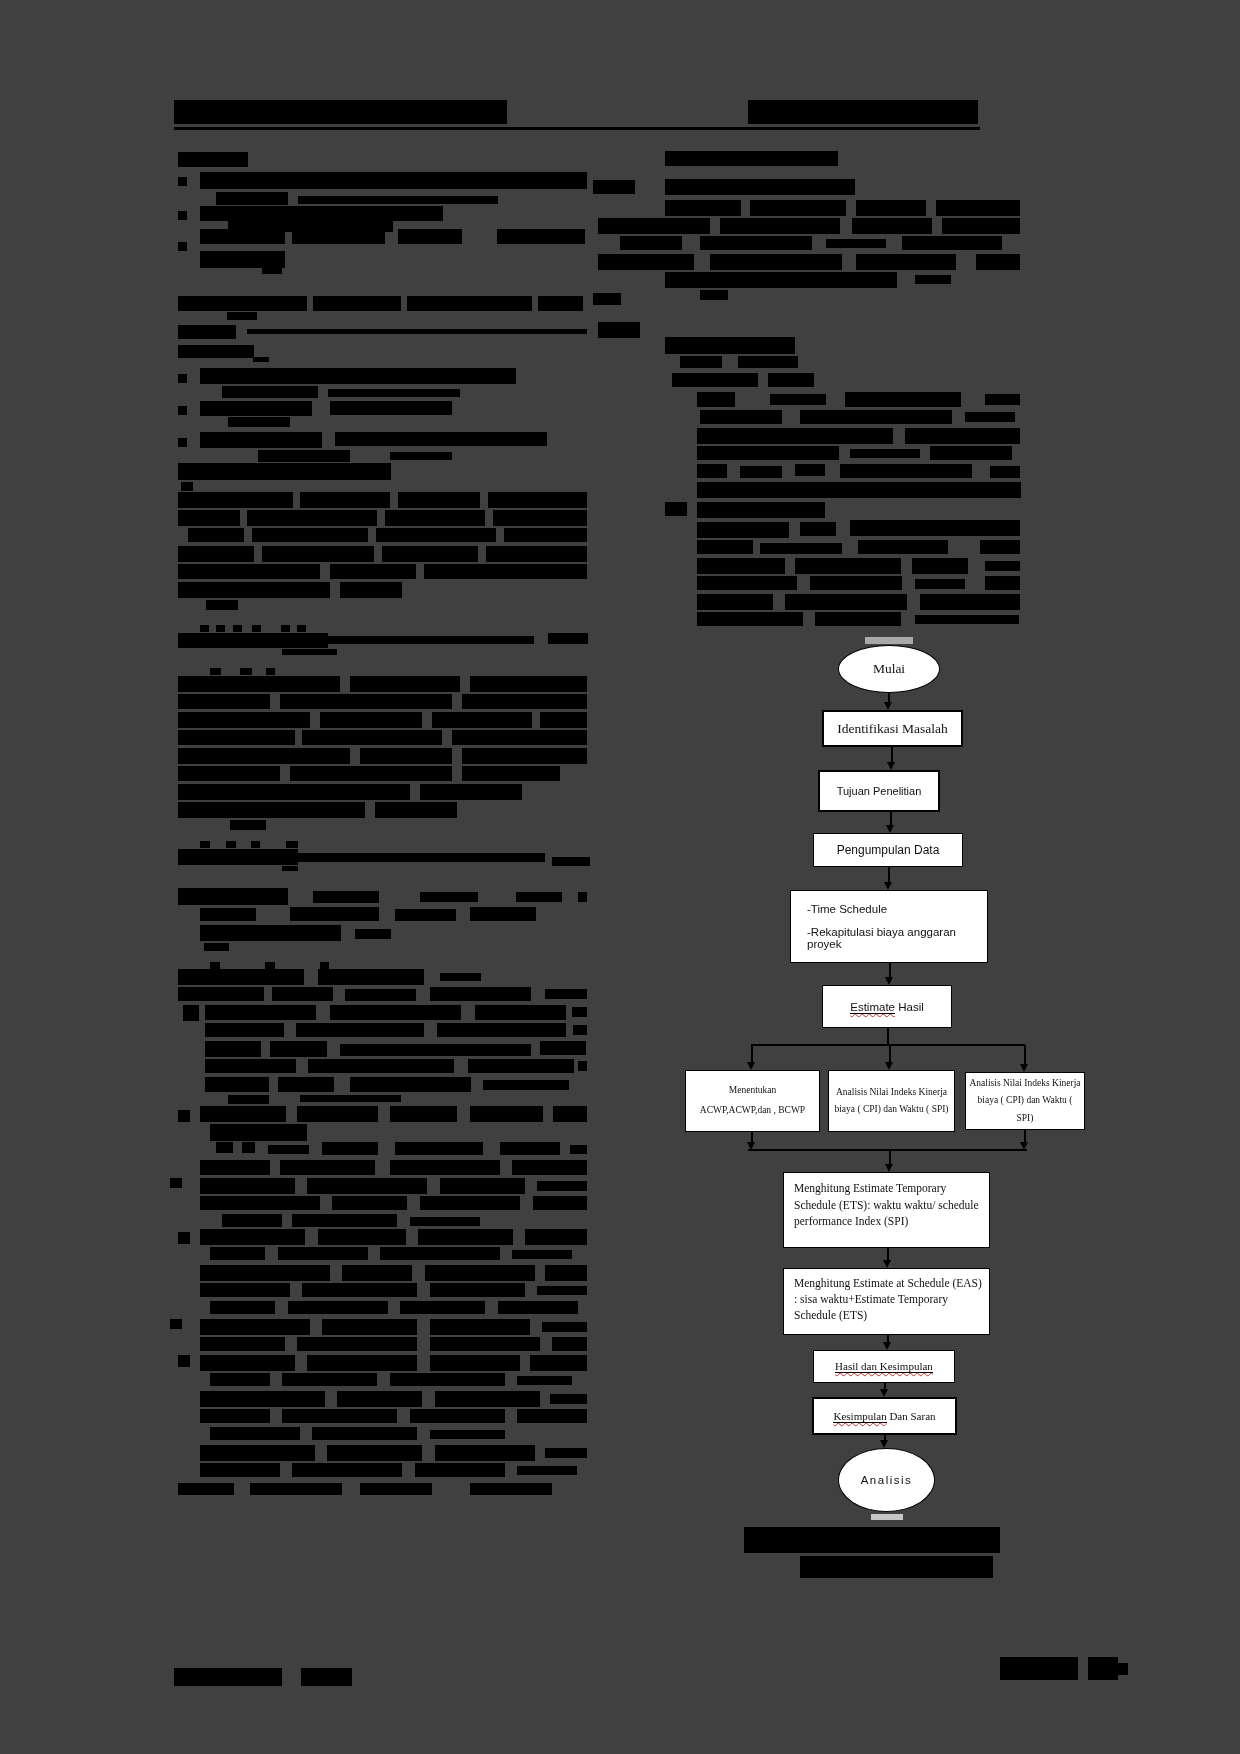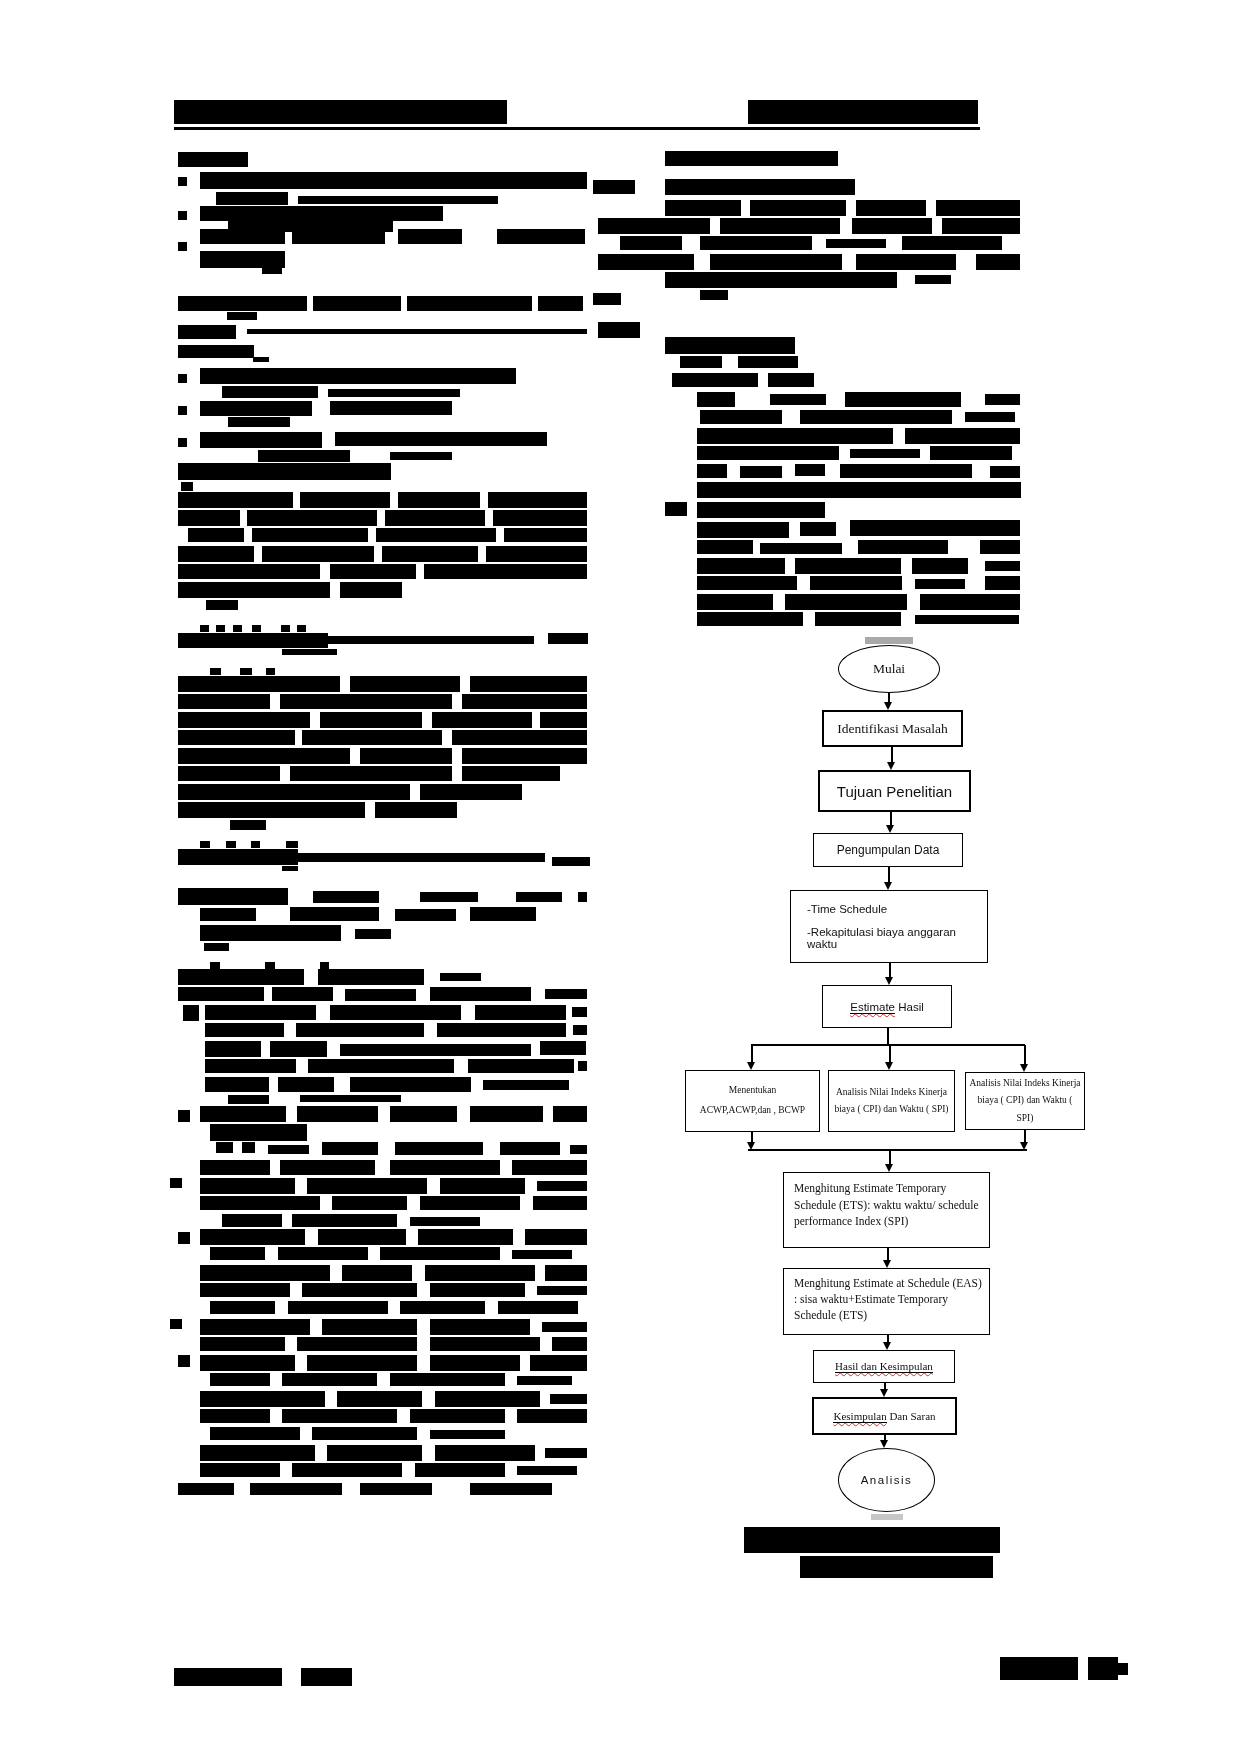--- a/index.html
+++ b/index.html
@@ -1,34 +1,34 @@
 <!DOCTYPE html>
 <html><head>
 <meta charset="utf-8">
 <style>
   html,body{margin:0;padding:0;background:#e8e8e8;}
-  #page{position:relative;width:1240px;height:1754px;background:#ffffff;margin:0 auto;
+  #page{position:relative;width:1240px;height:1754px;background:#404040;margin:0 auto;
         font-family:"Liberation Serif", serif; overflow:hidden;}
   .redact{position:absolute;background:#000;}
   .gmark{position:absolute;}
   
   .fc-node{position:absolute;box-sizing:border-box;background:#fff;border:2px solid #000;
            display:flex;align-items:center;justify-content:center;text-align:center;color:#111;}
   .fc-ellipse{border-radius:50%;border-width:1.6px;}
   .serif{font-family:"Liberation Serif", serif;}
   .sans{font-family:"Liberation Sans", sans-serif;}
   .vl{position:absolute;width:1.6px;background:#000;}
   .hl{position:absolute;height:1.6px;background:#000;}
   .ah{position:absolute;width:0;height:0;border-left:4.5px solid transparent;
       border-right:4.5px solid transparent;border-top:8px solid #000;}
   .sp{text-decoration:underline wavy #c43030;text-decoration-thickness:1px;text-underline-offset:2px;}
   .ub{border-bottom:1px solid #000;}
   #n-mulai{left:838px;top:645px;width:102px;height:48px;font-size:13.5px;}
   #n-identifikasi{left:822px;top:710px;width:141px;height:37px;font-size:13.5px;border-width:2.2px;}
-  #n-tujuan{left:818px;top:770px;width:153px;height:42px;font-size:15px;border-width:2.2px;}
+  #n-tujuan{left:818px;top:770px;width:122px;height:42px;font-size:11px;border-width:2.2px;}
   #n-pengumpulan{left:813px;top:833px;width:150px;height:34px;font-size:12px;border-width:1.8px;}
   #n-databox{left:790px;top:890px;width:198px;height:73px;font-size:11.5px;border-width:1.8px;
              flex-direction:column;align-items:flex-start;justify-content:space-around;
              padding:6px 2px 6px 16px;text-align:left;}
   #n-analisis{left:822px;top:985px;width:130px;height:43px;font-size:11.5px;border-width:1.8px;}
   #n-menentukan{left:685px;top:1070px;width:135px;height:62px;font-size:9.5px;
                 flex-direction:column;line-height:2.1;border-width:1.6px;}
   #n-cpi1{left:828px;top:1070px;width:127px;height:62px;font-size:9.5px;line-height:1.8;
           padding:2px;border-width:1.6px;}
   #n-cpi2{left:965px;top:1072px;width:120px;height:58px;font-size:9.5px;line-height:1.8;
@@ -423,21 +423,21 @@
 
     <div class="fc-node sans" id="n-pengumpulan">
       <span>Pengumpulan Data</span>
     </div>
 
     <div class="vl" id="c-a4"></div>
     <div class="ah" id="h-a4"></div>
 
     <div class="fc-node sans" id="n-databox">
       <span>-Time Schedule</span>
-      <span>-Rekapitulasi biaya anggaran waktu</span>
+      <span>-Rekapitulasi biaya anggaran proyek</span>
     </div>
 
     <div class="vl" id="c-a5"></div>
     <div class="ah" id="h-a5"></div>
 
     <div class="fc-node sans" id="n-analisis">
       <span><span class="sp ub">Estimate</span><span> Hasil</span></span>
     </div>
 
     <div class="vl" id="c-ss"></div>

